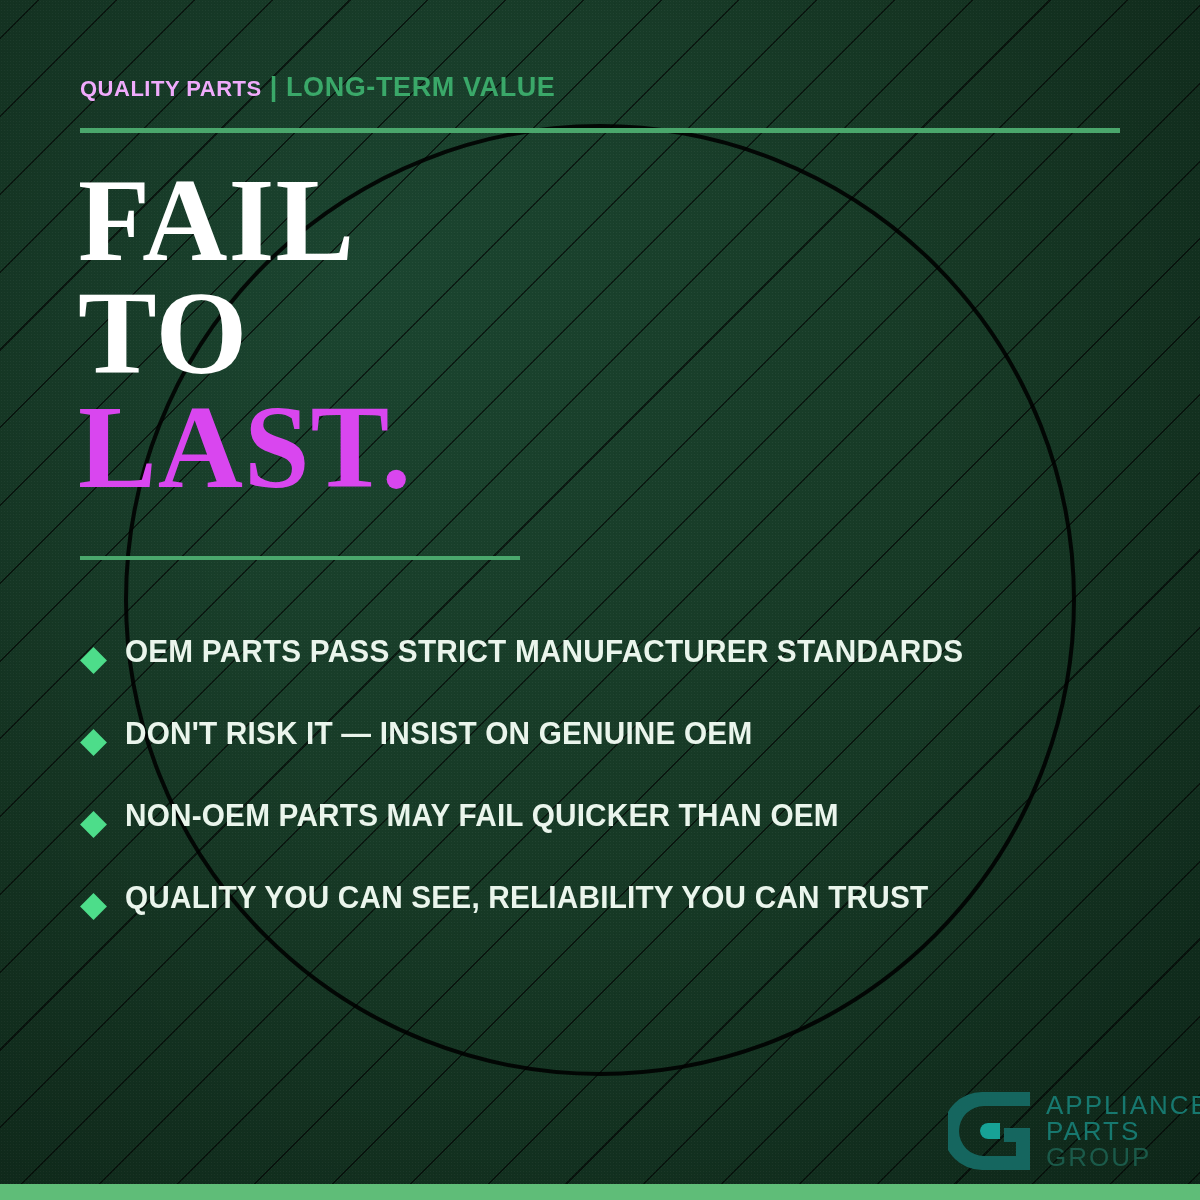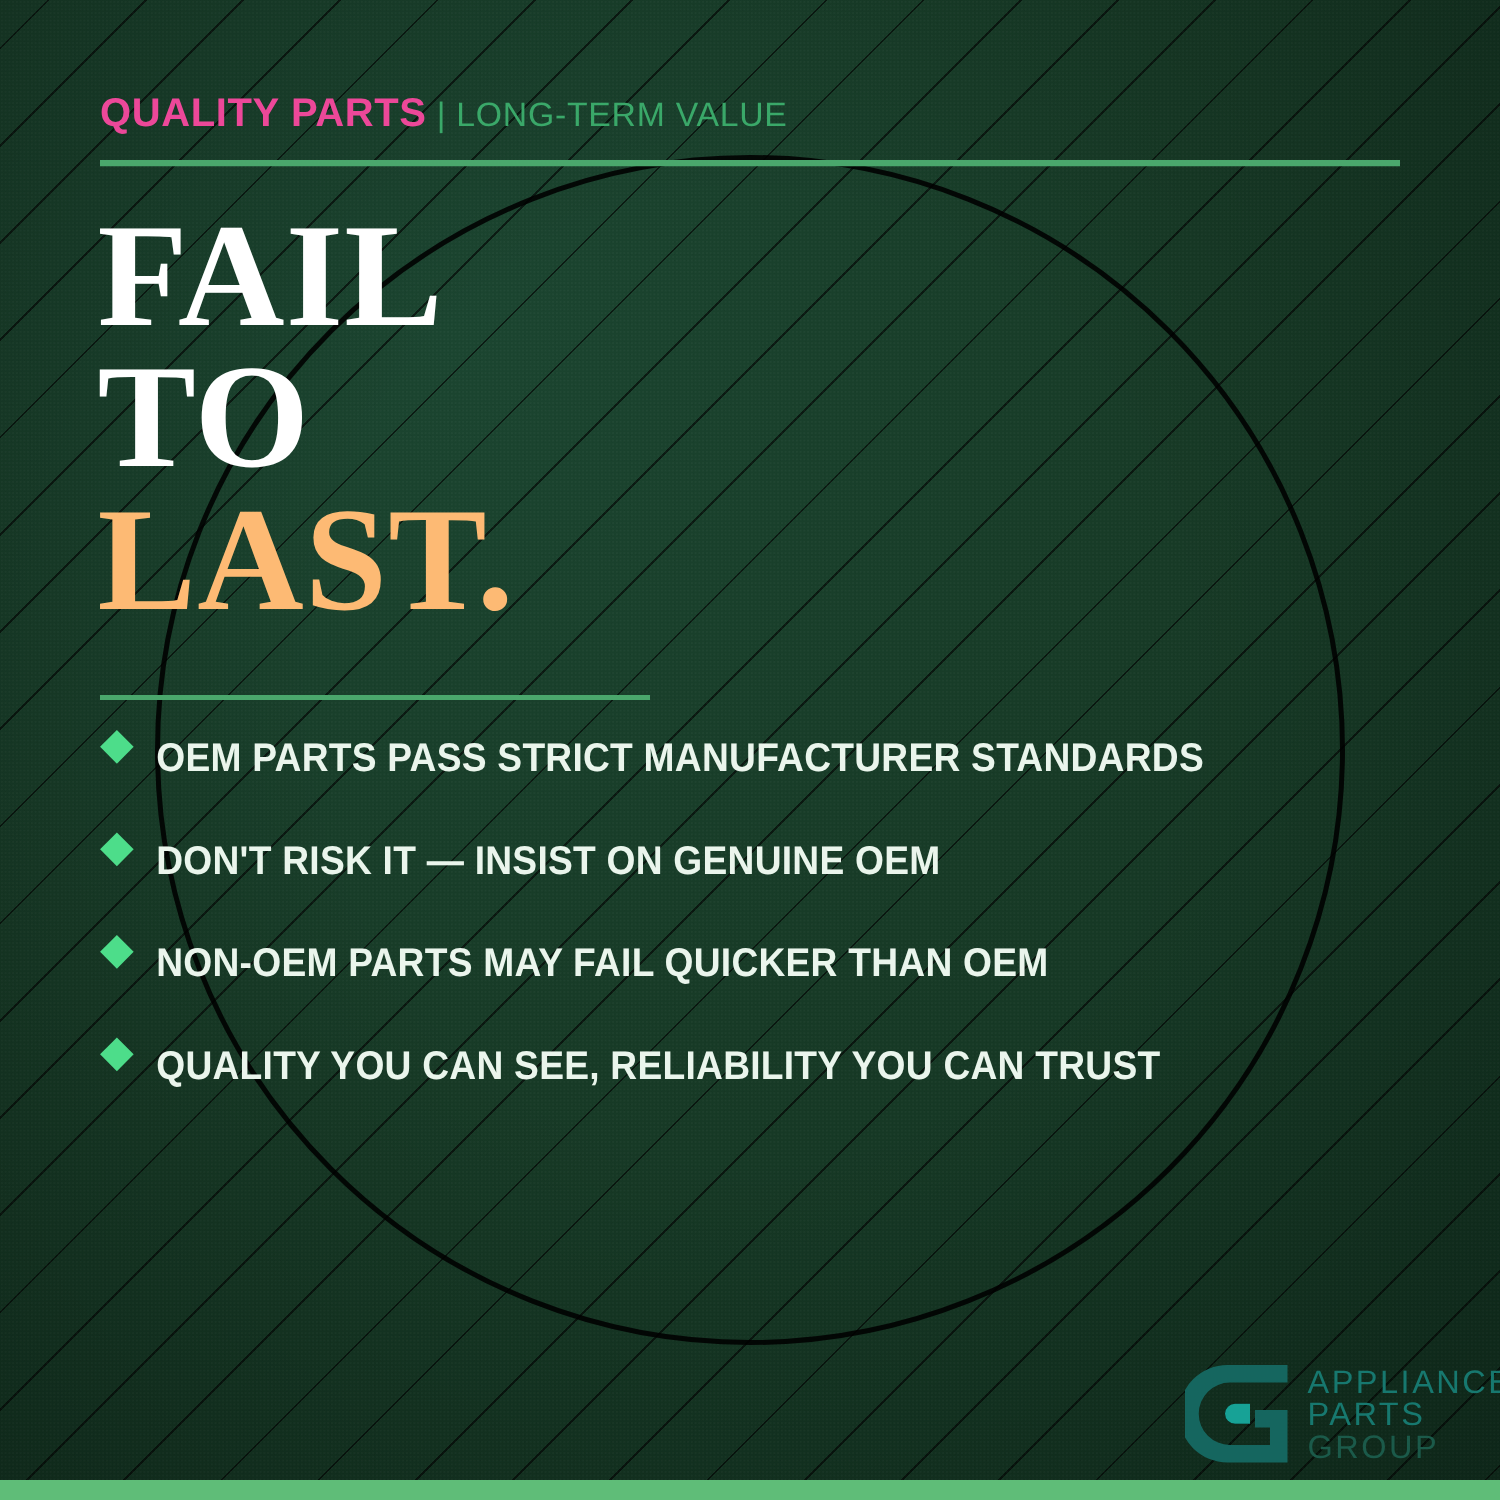--- a/index.html
+++ b/index.html
@@ -54,55 +54,55 @@
 
   
   .content{position:absolute;inset:0;}
 
   .eyebrow{
     position:absolute;left:80px;top:74px;
     white-space:nowrap;
     line-height:1;
   }
   .eyebrow .strong{
-    font-size:32px;font-weight:bold;letter-spacing:.5px;
-    color:#ec4899;
+    font-size:22px;font-weight:bold;letter-spacing:.5px;
+    color:#f0abfc;
   }
   .eyebrow .light{
-    font-size:27px;font-weight:normal;letter-spacing:.6px;
+    font-size:27px;font-weight:bold;letter-spacing:.6px;
     color:#3aa869;
     margin-left:8px;
   }
 
   .rule-top{
     position:absolute;left:80px;top:128px;width:1040px;height:5px;
     background:#4aa76c;
   }
 
   .headline{
     position:absolute;left:78px;top:164px;
     font-family:"Liberation Serif", serif;
     font-weight:bold;
     font-size:118px;
     line-height:0.96;
     letter-spacing:1px;
   }
   .headline .l1,.headline .l2{color:#ffffff;display:block;}
-  .headline .l3{color:#fdba74;display:block;}
+  .headline .l3{color:#d946ef;display:block;}
 
   .rule-mid{
     position:absolute;left:80px;top:556px;width:440px;height:4px;
     background:#4aa76c;
   }
 
   .bullets{
     position:absolute;left:80px;top:588px;width:1080px;
   }
   .bullet{
-    display:flex;align-items:flex-start;
+    display:flex;align-items:flex-end;
     height:82px;
   }
   .bullet .diamond{
     width:19px;height:19px;flex:0 0 19px;
     background:#4ddd8a;
     transform:rotate(45deg);
     margin-right:22px;
     margin-left:4px;
   }
   .bullet .btext{

